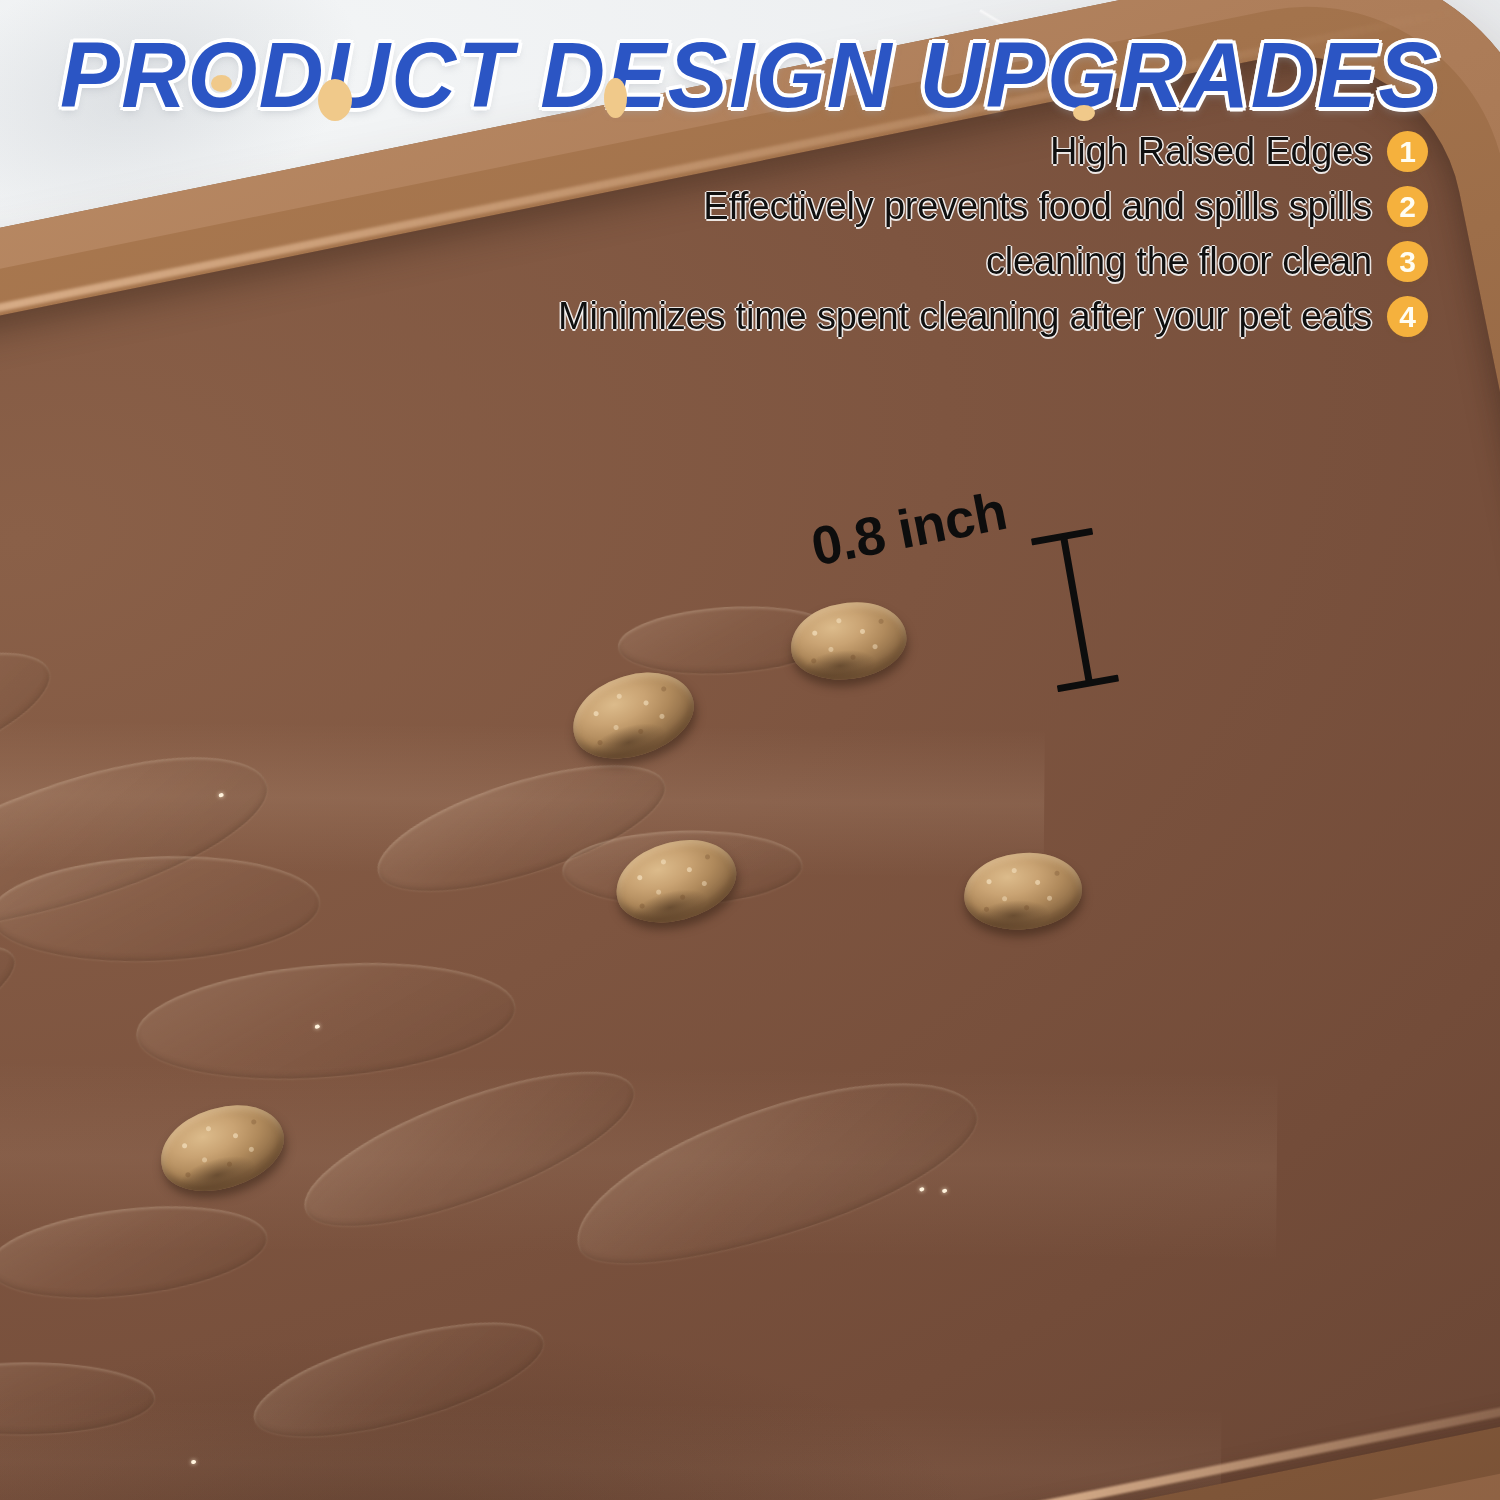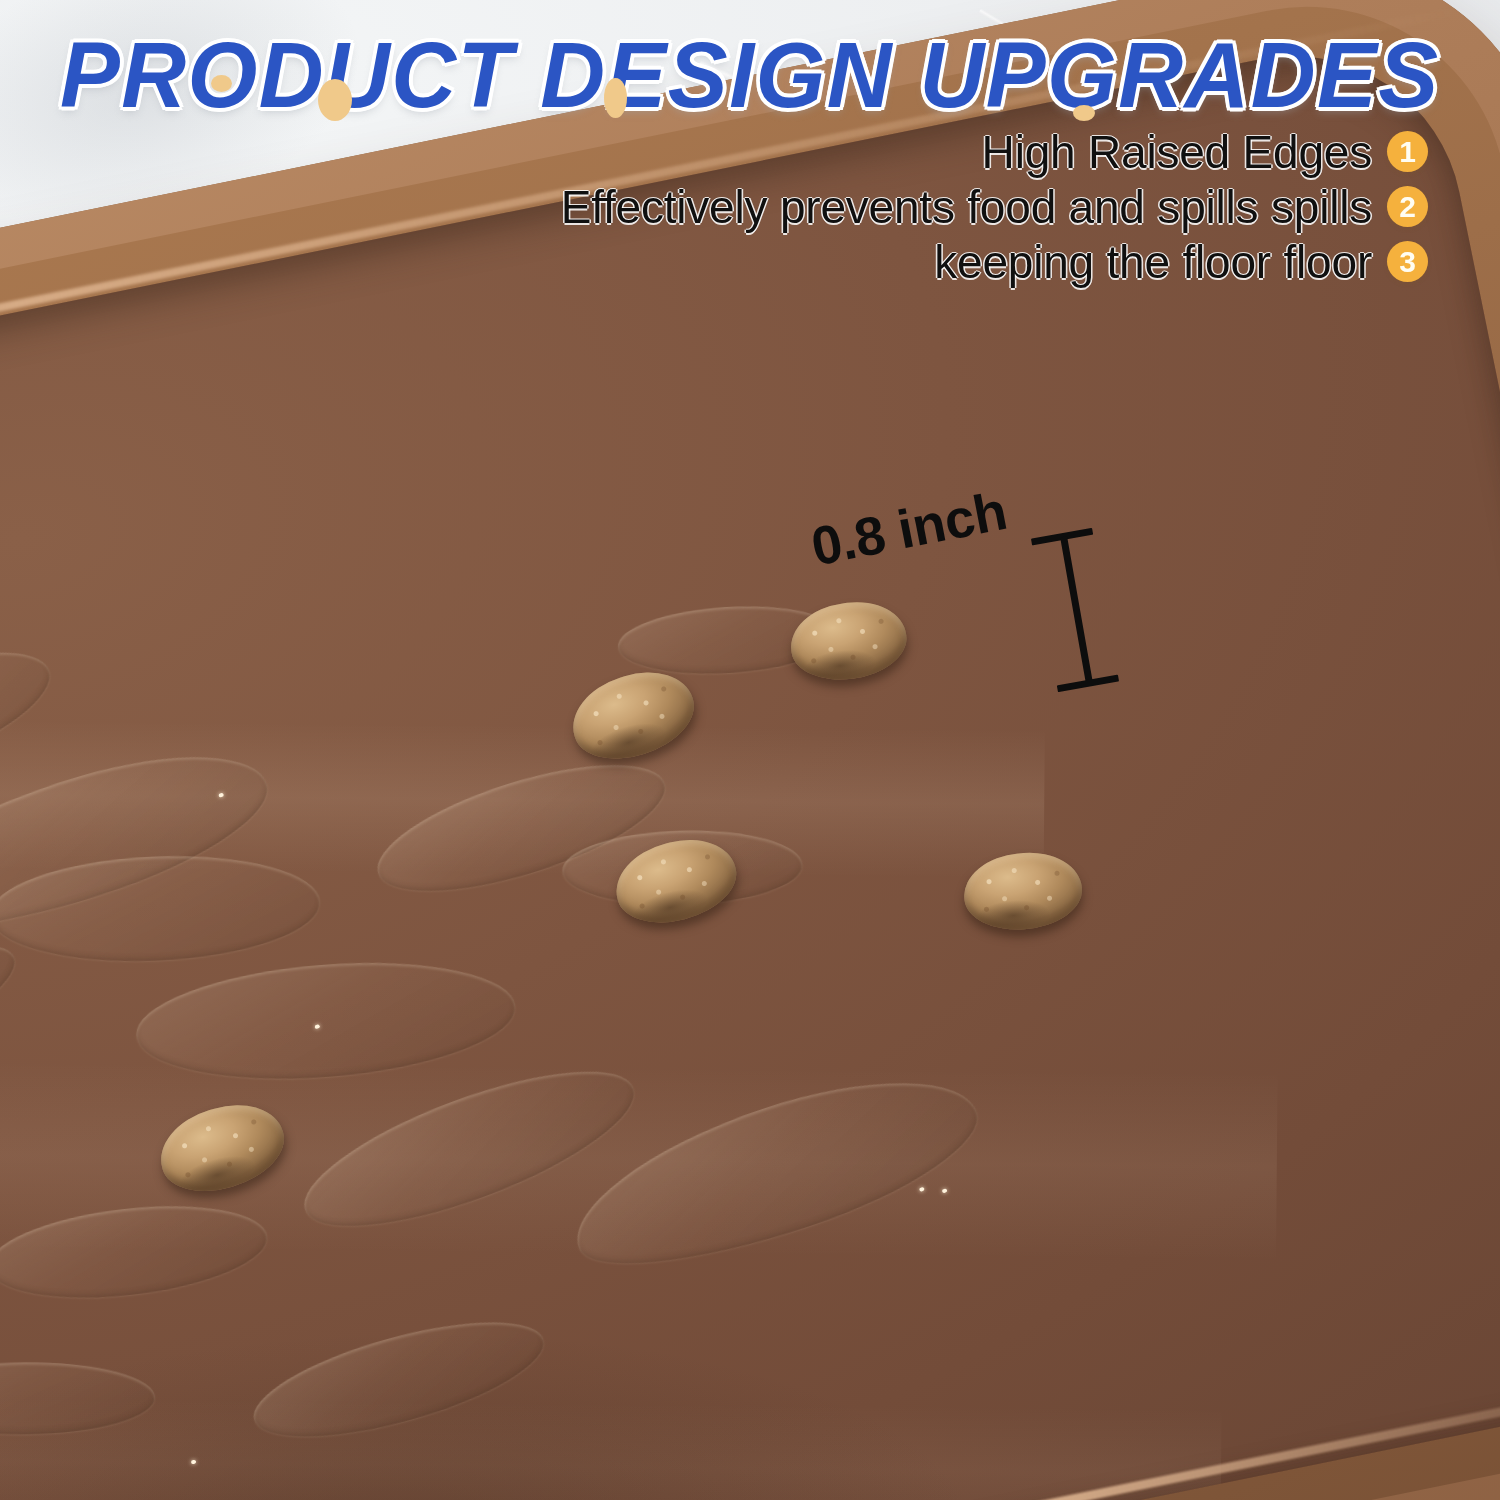--- a/index.html
+++ b/index.html
@@ -284,21 +284,21 @@
     width: 1060px;
     text-align: right;
   }
   .feature-row {
     display: flex;
     align-items: center;
     justify-content: flex-end;
     height: 55px;
   }
   .feature-text {
-    font-size: 46px;
+    font-size: 38px;
     color: #101010;
     white-space: nowrap;
     letter-spacing: -0.2px;
     text-shadow:
       -1.5px 0 0 rgba(255,255,255,0.85), 1.5px 0 0 rgba(255,255,255,0.85),
        0 -1.5px 0 rgba(255,255,255,0.85), 0 1.5px 0 rgba(255,255,255,0.85);
   }
   .feature-badge {
     flex: 0 0 auto;
     width: 41px;
@@ -401,18 +401,22 @@
   <div id="features">
     <div class="feature-row">
       <span class="feature-text">High Raised Edges</span>
       <span class="feature-badge">1</span>
     </div>
     <div class="feature-row">
       <span class="feature-text">Effectively prevents food and spills spills</span>
       <span class="feature-badge">2</span>
     </div>
     <div class="feature-row">
-      <span class="feature-text">keeping the floor floor</span>
+      <span class="feature-text">cleaning the floor clean</span>
       <span class="feature-badge">3</span>
     </div>
+    <div class="feature-row">
+      <span class="feature-text">Minimizes time spent cleaning after your pet eats</span>
+      <span class="feature-badge">4</span>
+    </div>
   </div>
 
 </div>
 
 </body></html>

